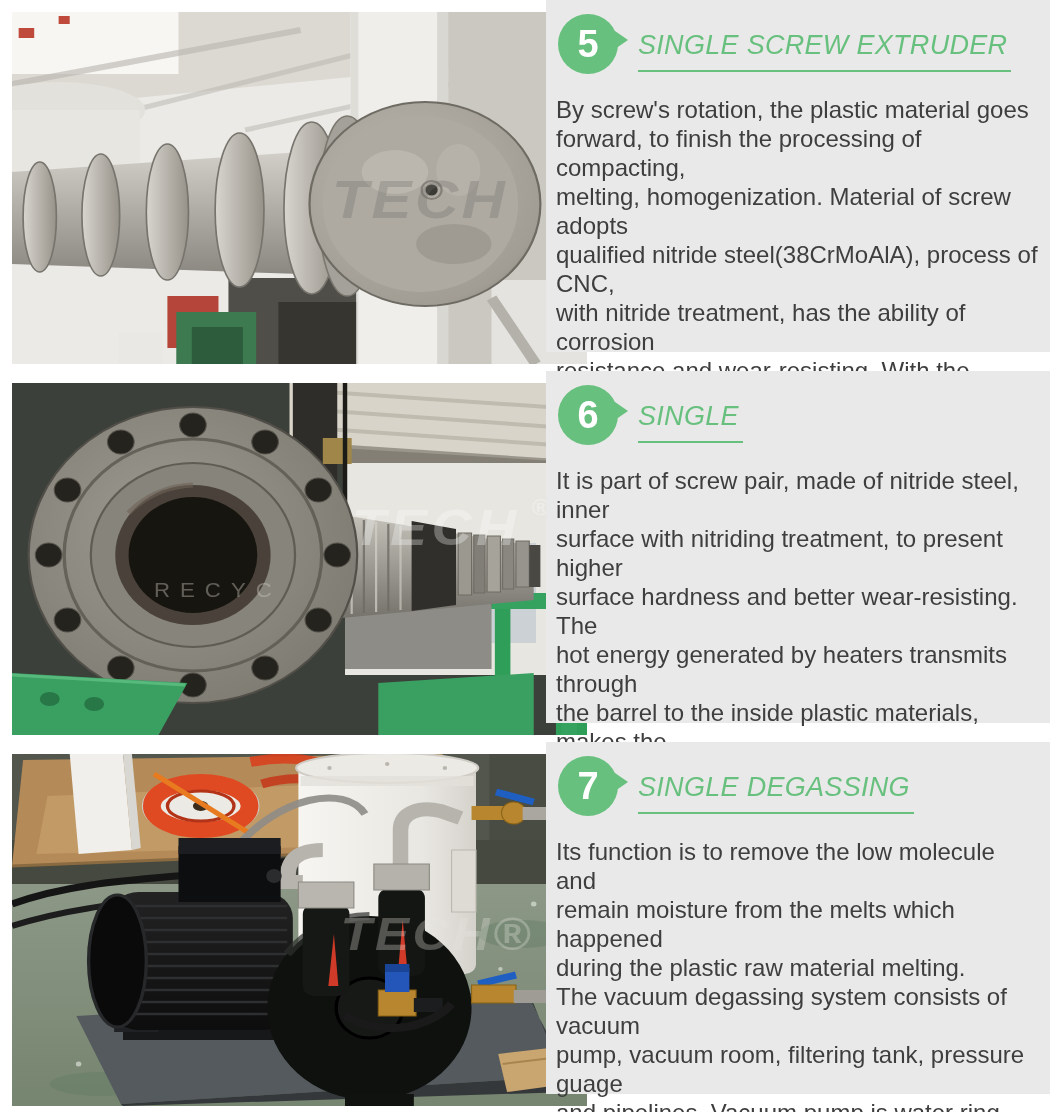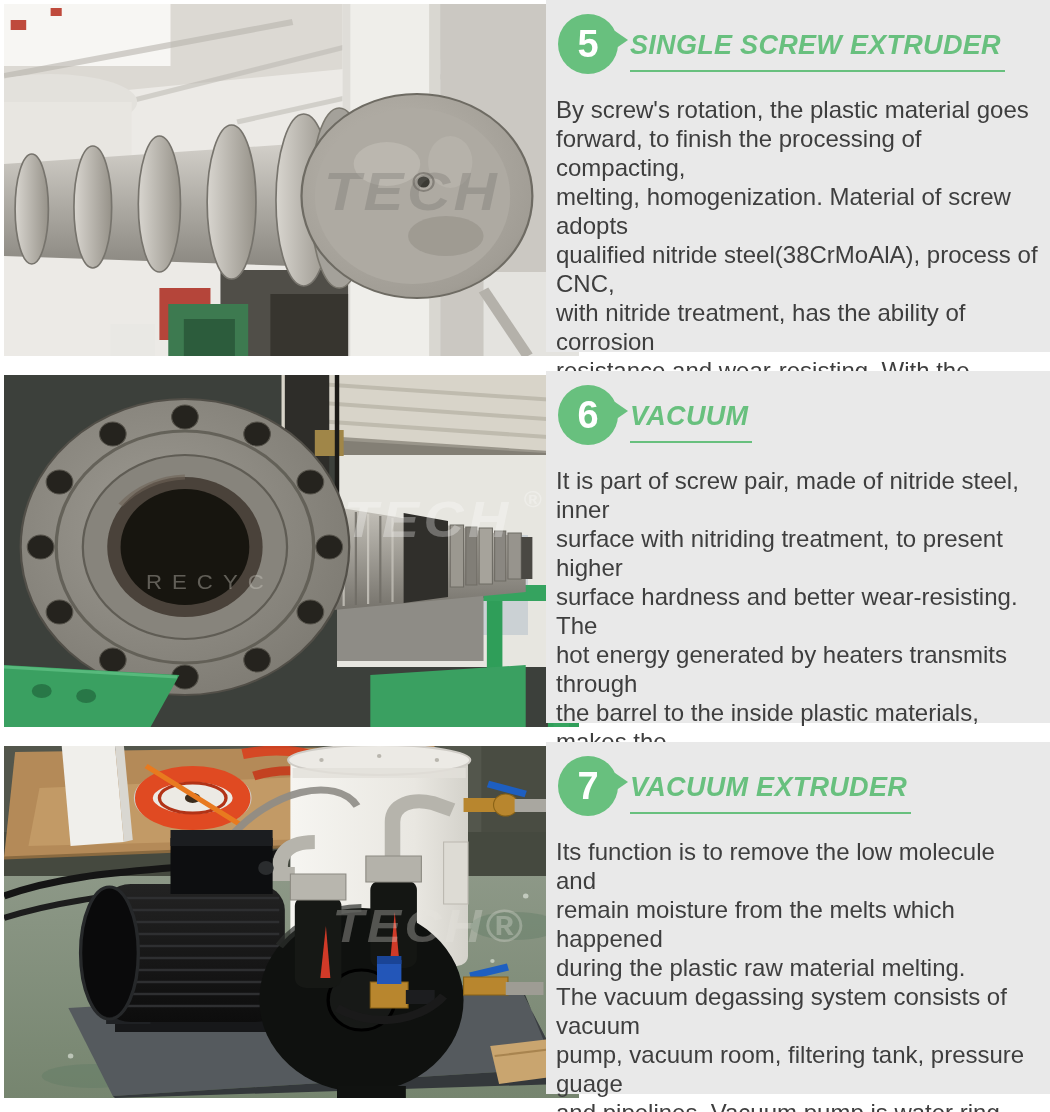--- a/index.html
+++ b/index.html
@@ -5,42 +5,42 @@
   html,body { margin:0; padding:0; background:#ffffff; }
   .page {
     position:relative; width:1050px; height:1112px; background:#fff;
     font-family:"Liberation Sans","DejaVu Sans",sans-serif; overflow:hidden;
   }
   .row { position:absolute; left:0; width:1050px; }
   .row1 { top:0;   height:352px; }
   .row2 { top:371px; height:352px; }
   .row3 { top:742px; height:352px; }
 
-  .photo { position:absolute; left:0; top:0; width:575px; height:100%; margin:4px; overflow:hidden; }
+  .photo { position:absolute; left:0; top:0; width:575px; height:100%; margin:12px; overflow:hidden; }
   .photo svg { display:block; width:100%; height:100%; }
 
   .panel {
     position:absolute; left:546px; top:0; width:504px; height:100%;
     background:var(--panel-gray,#e9e9e9); box-sizing:border-box; padding-top:14px;
   }
   .sec-header { display:flex; align-items:flex-start; }
   .badge {
     position:relative; margin-left:12px; width:60px; height:60px; flex:0 0 60px;
     background:var(--accent-green,#68c07e); border-radius:50%;
     display:flex; align-items:center; justify-content:center;
     color:#fff; font-size:38px; font-weight:bold; line-height:1;
   }
   .badge-tail {
     position:absolute; right:-10px; top:17px; width:0; height:0;
     border-top:9px solid transparent; border-bottom:9px solid transparent;
     border-left:13px solid var(--accent-green,#68c07e);
   }
   .title {
-    margin:16px 0 0 12px; display:inline-block;
-    font-size:27px; font-weight:bold; font-style:italic; letter-spacing:.3px;
+    margin:16px 0 0 20px; display:inline-block;
+    font-size:27px; font-weight:normal; font-style:italic; letter-spacing:.3px;
     color:var(--accent-green,#5dbe78);
     border-bottom:2px solid var(--accent-green,#5dbe78);
     padding:0 4px 9px 0; white-space:nowrap;
   }
   .body-text {
     margin:21px 10px 0 10px;
     font-size:24px; line-height:29px; color:var(--text-color,#3e3e3e);
     white-space:pre-line;
   }
   .wm { opacity:.3; font-weight:bold; font-style:italic; }
@@ -218,21 +218,21 @@
           <text x="128" y="214" font-size="20" fill="#cfccc3" opacity=".4" letter-spacing="9">RECYC</text>
         </g>
       </svg>
     </figure>
     <aside class="panel">
       <div class="sec-header">
         <div class="badge">
           <span>6</span>
           <span class="badge-tail"></span>
         </div>
-        <h2 class="title">VACUUM</h2>
+        <h2 class="title">SINGLE</h2>
       </div>
       <p class="body-text">It is part of screw pair, made of nitride steel, inner
 surface with nitriding treatment, to present higher
 surface hardness and better wear-resisting. The
 hot energy generated by heaters transmits through
 the barrel to the inside plastic materials, makes the
 plastic melting; with the temperature sensors and
 cooling fans which assembled on each heating
 zone.</p>
     </aside>
@@ -353,21 +353,21 @@
         </g>
         <text class="wm" x="296" y="196" font-size="46" fill="#e8e6e0" opacity=".28" letter-spacing="3">TECH®</text>
       </svg>
     </figure>
     <aside class="panel">
       <div class="sec-header">
         <div class="badge">
           <span>7</span>
           <span class="badge-tail"></span>
         </div>
-        <h2 class="title">VACUUM EXTRUDER</h2>
+        <h2 class="title">SINGLE DEGASSING</h2>
       </div>
       <p class="body-text">Its function is to remove the low molecule and
 remain moisture from the melts which happened
 during the plastic raw material melting.
 The vacuum degassing system consists of vacuum
 pump, vacuum room, filtering tank, pressure guage
 and pipelines. Vacuum pump is water ring type,
 forms the high negative pressure by the water
 sealing, suitable to waste gas and water enforcingly
 separate.</p>

